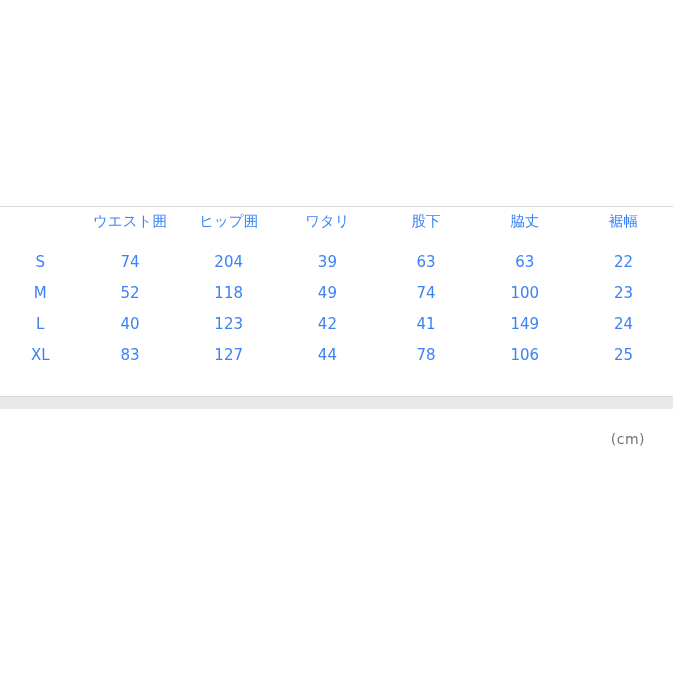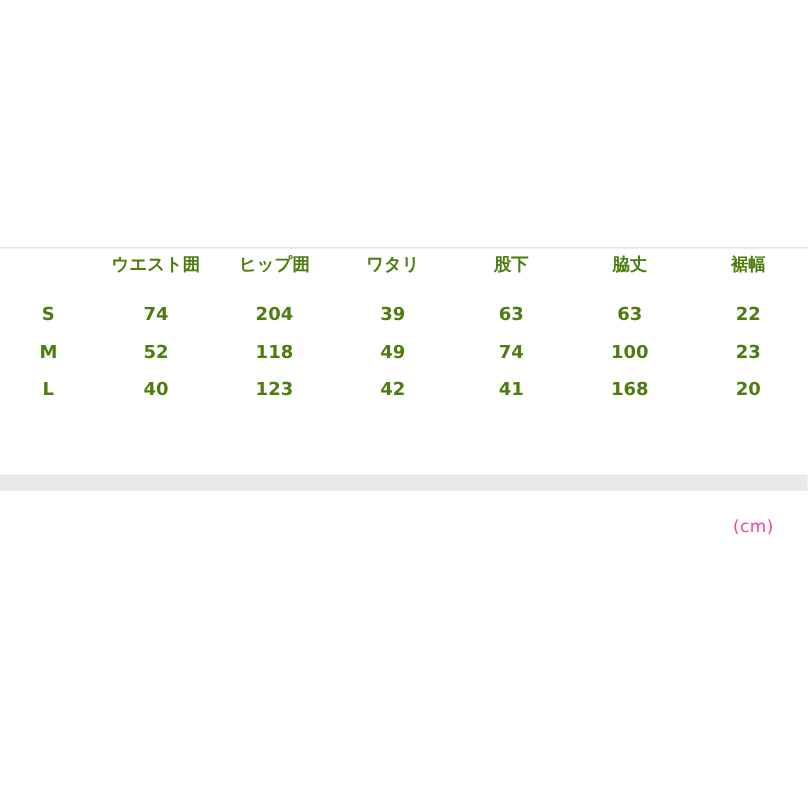--- a/index.html
+++ b/index.html
@@ -23,27 +23,27 @@
   .size-table {
     position: absolute;
     left: 0px;
     top: 206px;
     width: 673px;
     border-collapse: collapse;
     table-layout: fixed;
   }
   .size-table th,
   .size-table td {
-    font-weight: bold;
+    font-weight: normal;
     font-size: 15px;
     line-height: 1;
     padding: 0;
     height: 31px;
     vertical-align: middle;
-    color: #4d7c0f;
+    color: #3b82f6;
   }
   .size-table thead th {
     font-size: 14.5px;
     padding-bottom: 10px;
   }
   .col-size {
     width: 80px;
     text-align: center;
   }
   .col-val {
@@ -73,21 +73,21 @@
     width: 673px;
     height: 12px;
     background: #e9e9e9;
   }
   .unit-note {
     position: absolute;
     right: 28px;
     top: 432px;
     font-size: 14px;
     line-height: 1;
-    color: #ec4899;
+    color: #737373;
     letter-spacing: 0.5px;
   }
 </style>
 </head>
 <body>
 
 <div class="page">
 
   <div class="divider-top"></div>
 
@@ -121,22 +121,31 @@
         <td class="col-val">74</td>
         <td class="col-val">100</td>
         <td class="col-val">23</td>
       </tr>
       <tr>
         <td class="col-size">L</td>
         <td class="col-val">40</td>
         <td class="col-val">123</td>
         <td class="col-val">42</td>
         <td class="col-val">41</td>
-        <td class="col-val">168</td>
-        <td class="col-val">20</td>
+        <td class="col-val">149</td>
+        <td class="col-val">24</td>
+      </tr>
+      <tr>
+        <td class="col-size">XL</td>
+        <td class="col-val">83</td>
+        <td class="col-val">127</td>
+        <td class="col-val">44</td>
+        <td class="col-val">78</td>
+        <td class="col-val">106</td>
+        <td class="col-val">25</td>
       </tr>
     </tbody>
   </table>
 
   <div class="divider-bottom"></div>
   <div class="band"></div>
 
   <div class="unit-note">(cm)</div>
 
 </div>

